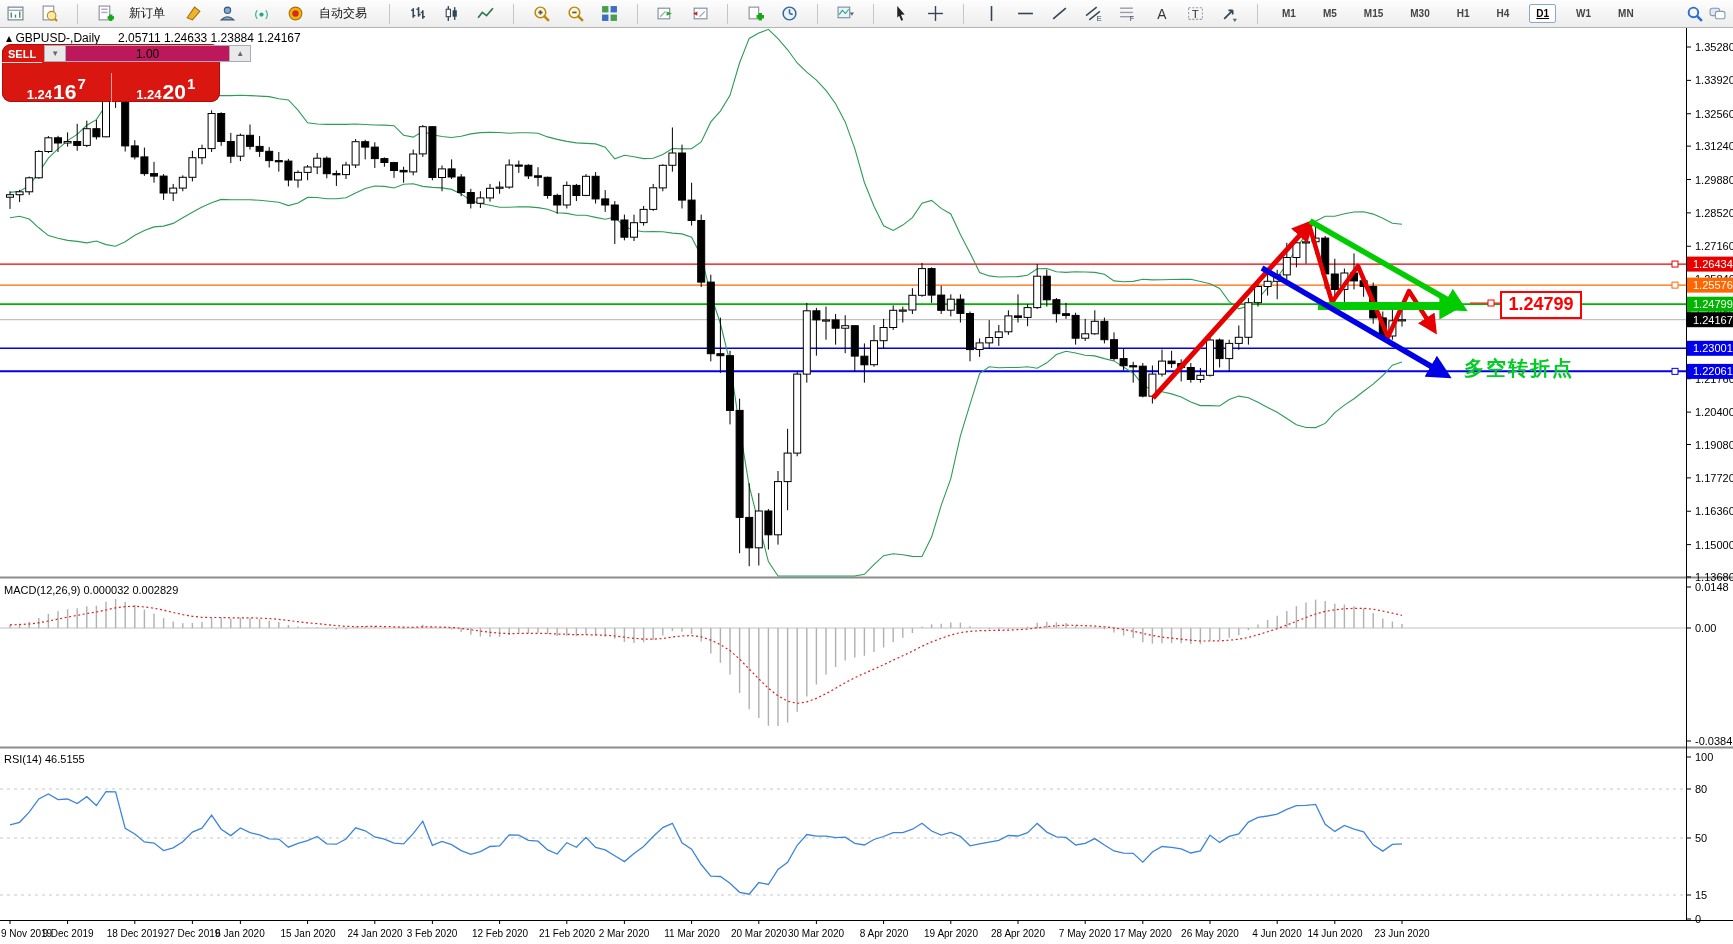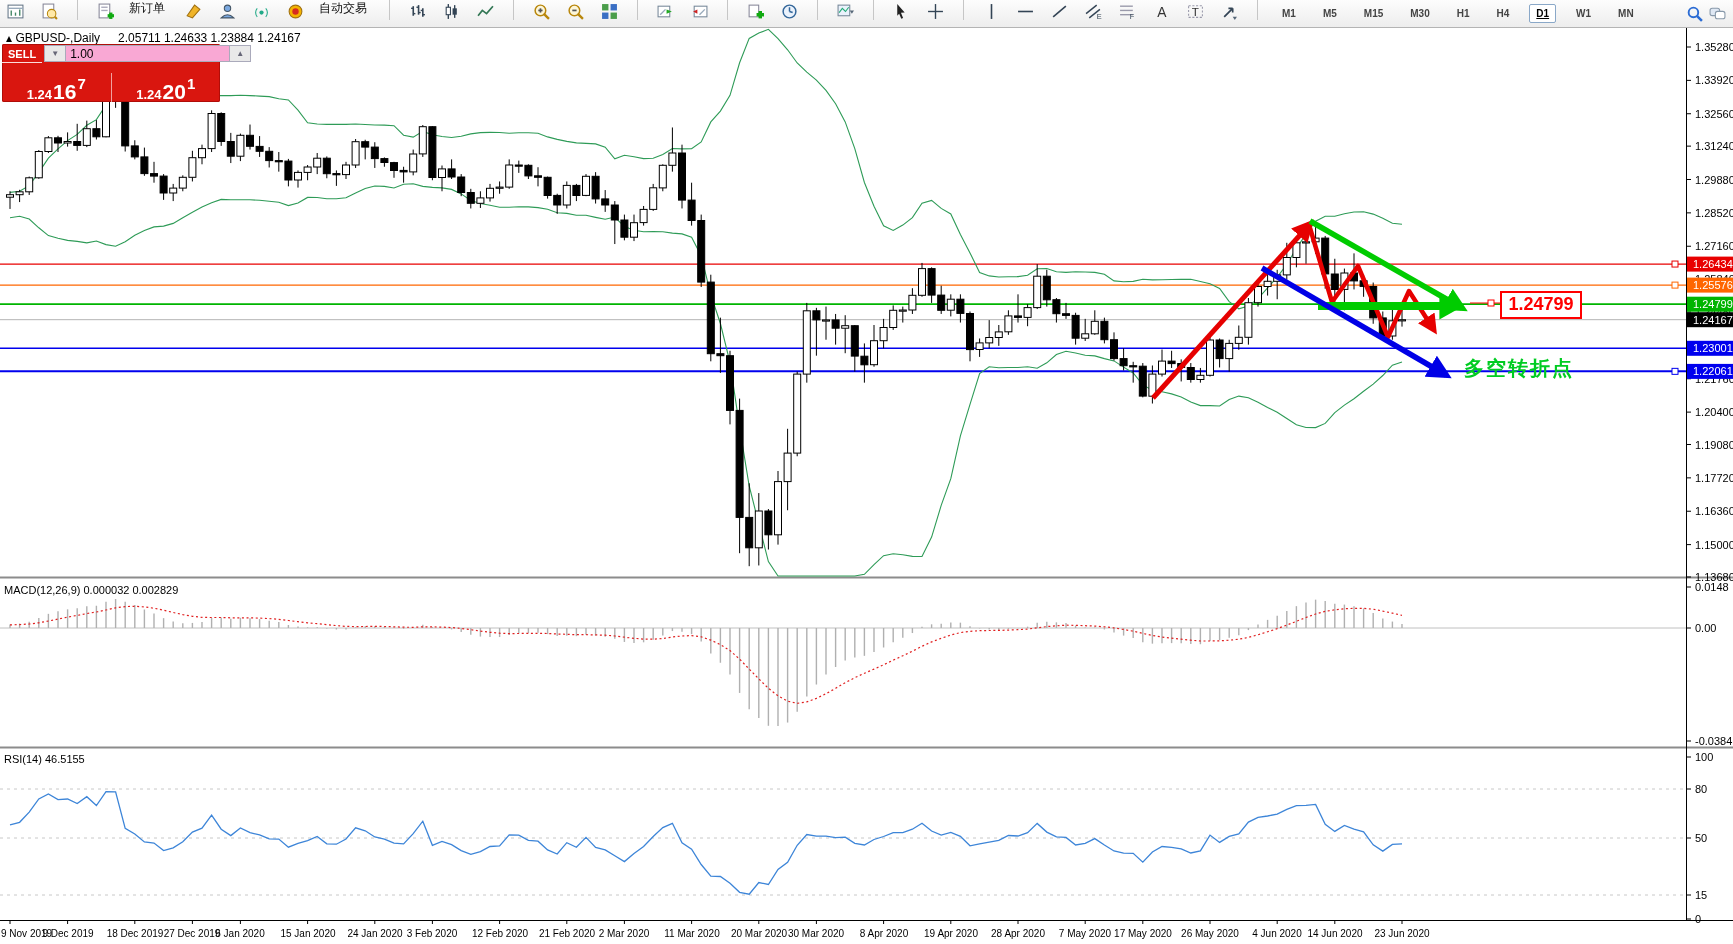--- a/index.html
+++ b/index.html
@@ -1,39 +1,39 @@
 <!DOCTYPE html>
 <html><head>
 <meta charset="utf-8">
 <style>
   html,body{margin:0;padding:0;background:#e8e8e8;}
   #app{position:relative;width:1733px;height:944px;background:#fff;overflow:hidden;
        font-family:"Liberation Sans",sans-serif;-webkit-font-smoothing:antialiased;}
   
-  #toolbar{position:relative;z-index:6;height:27px;display:flex;gap:11px;
+  #toolbar{position:relative;z-index:6;height:27px;display:flex;align-items:center;gap:11px;
            padding:0 4px;background:linear-gradient(#fdfdfd,#ededed);border-bottom:1px solid #b4b4b4;}
   .ticon{width:23px;height:23px;display:inline-flex;align-items:center;justify-content:center;border-radius:2px;}
   .tsep{width:1px;height:20px;background:#c6c6c6;margin:0 5px;}
   .tlabel{font-size:12px;color:#111;margin:0 6px 0 1px;}
   .tf-btn{font-size:10px;font-weight:bold;color:#444;padding:3px 6px;margin:4px 1px;border:1px solid transparent;border-radius:2px;}
   .tf-btn.active{background:#fff;border:1px solid #8aa8c8;color:#000;text-decoration:underline;}
   .tb-right{margin-left:auto;display:flex;align-items:center;}
   
   #chart-title{position:absolute;z-index:5;left:6px;top:31px;font-size:12px;color:#000;}
   #chart-title .sym{margin-right:18px;}
   
   #trade-panel{position:absolute;z-index:5;left:2px;top:44px;width:218px;height:58px;
-               background:#d9160f;color:#fff;border-radius:2px;box-shadow:0 0 0 1px #b00d08 inset;}
+               background:#d9160f;color:#fff;border-radius:9px;box-shadow:0 0 0 1px #b00d08 inset;}
   #tp-row1{display:flex;height:19px;align-items:stretch;}
   .tp-btn{width:47px;font-size:11px;font-weight:bold;color:#fff;background:transparent;border:none;
           border-bottom:1px solid rgba(255,255,255,.85);text-align:center;line-height:19px;}
   #tp-stepper{flex:1;display:flex;margin:1px 2px;}
   .tp-car{width:20px;background:#e9e9e9;border:1px solid #aab;color:#667;font-size:8px;line-height:16px;text-align:center;}
-  #tp-vol{flex:1;border:1px solid #aab;border-left:none;border-right:none;font-size:12px;text-align:left;
-          padding:0 4px;font-family:"Liberation Sans",sans-serif;color:#000;background:#f9a8d4;}
+  #tp-vol{flex:1;border:1px solid #aab;border-left:none;border-right:none;font-size:12px;text-align:center;
+          padding:0 4px;font-family:"Liberation Sans",sans-serif;color:#000;background:#be185d;}
   #tp-row2{display:flex;height:38px;margin-top:8px;}
   .tp-price{flex:1;display:flex;align-items:flex-end;justify-content:center;padding-bottom:3px;}
   .tp-price .small{font-size:13px;font-weight:bold;margin:0 1px 4px 0;}
   .tp-price .big{font-size:21px;font-weight:bold;line-height:28px;}
   .tp-price .sup{font-size:15px;font-weight:bold;margin:0 0 14px 1px;}
   #tp-div{width:1px;background:rgba(255,255,255,.6);margin:2px 0;}
   
   .ind-label{position:absolute;z-index:4;left:4px;font-size:11px;color:#000;}
   
   #price-box{position:absolute;z-index:5;left:1500px;top:291px;width:78px;height:24px;background:#fff;

